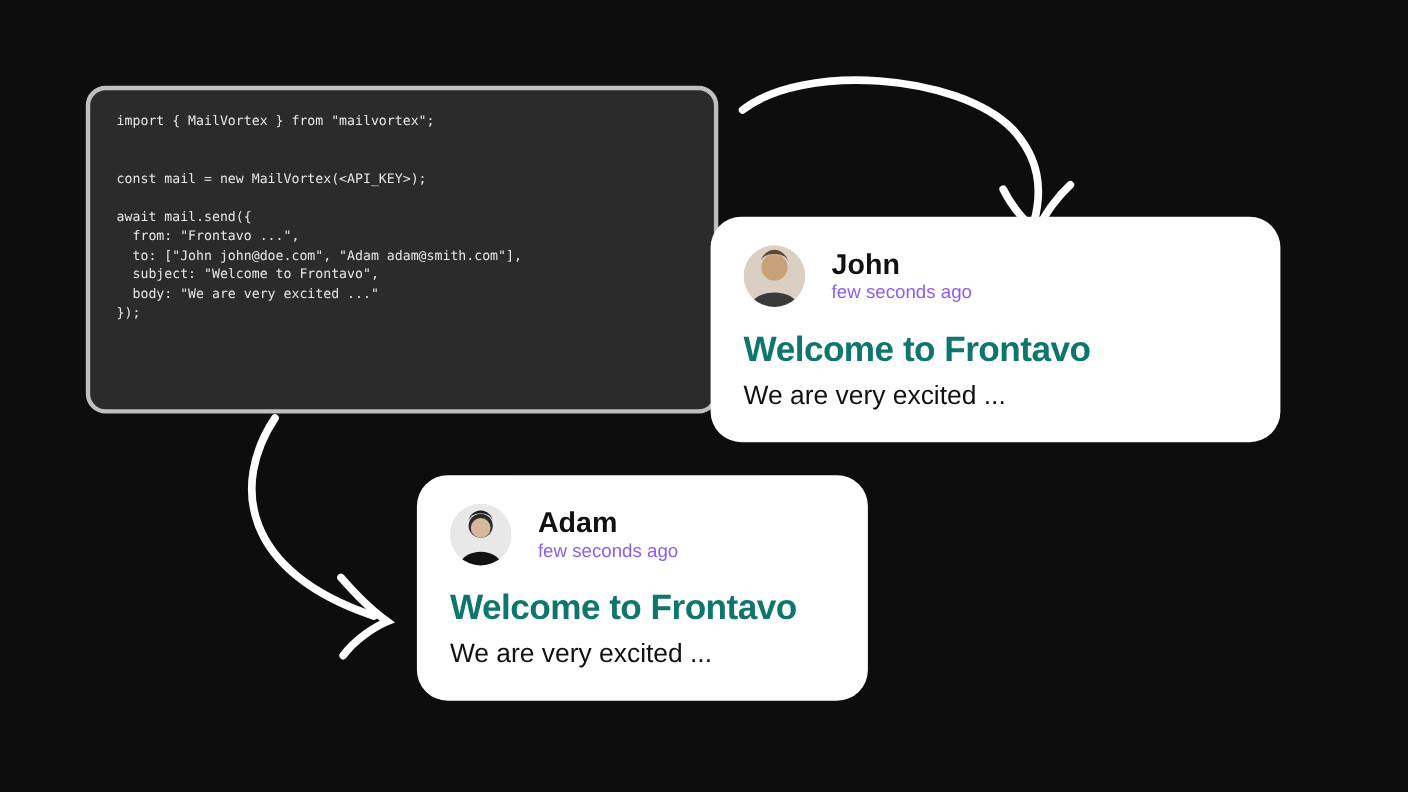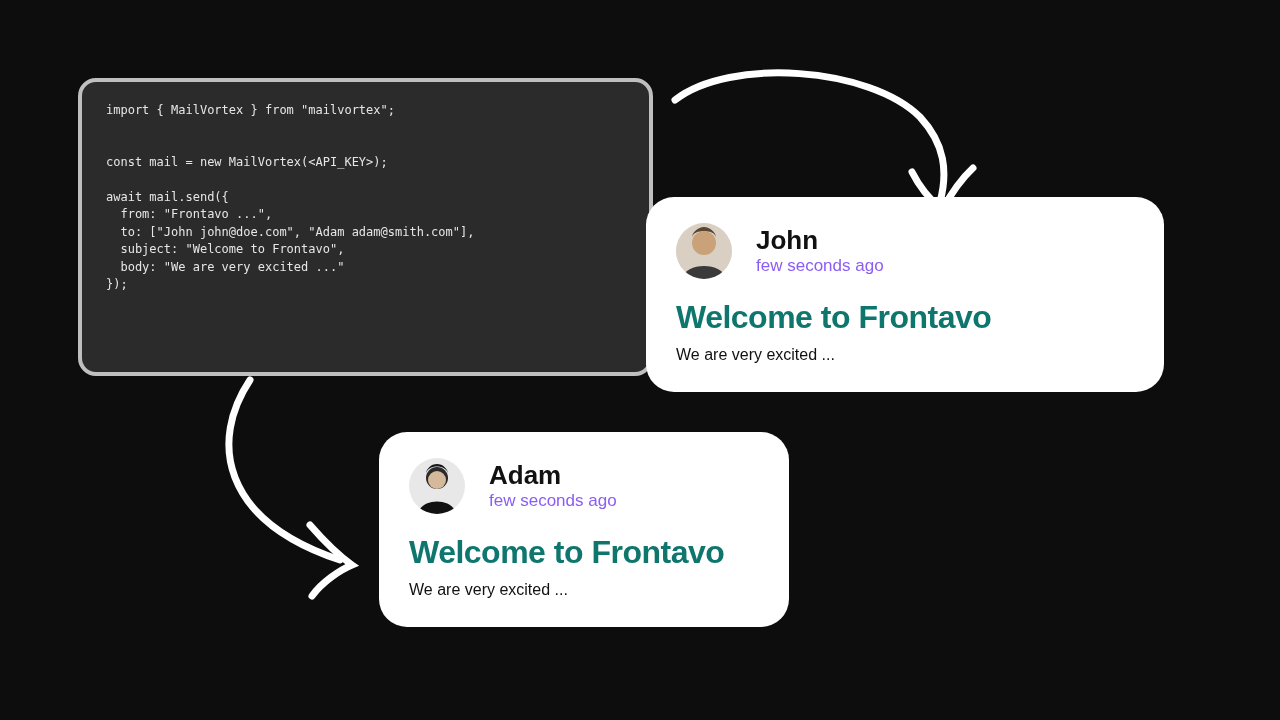--- a/index.html
+++ b/index.html
@@ -67,21 +67,21 @@
     color: #8b5cf6;
     margin-top: 2px;
   }
   .card .title {
     font-size: 32px;
     font-weight: 800;
     color: #0f766e;
     letter-spacing: -0.5px;
   }
   .card .body {
-    font-size: 16px;
+    font-size: 24px;
     color: #111;
     margin-top: 10px;
   }
 
   .arrow {
     position: absolute;
     stroke: #fff;
     fill: none;
   }
 </style>

